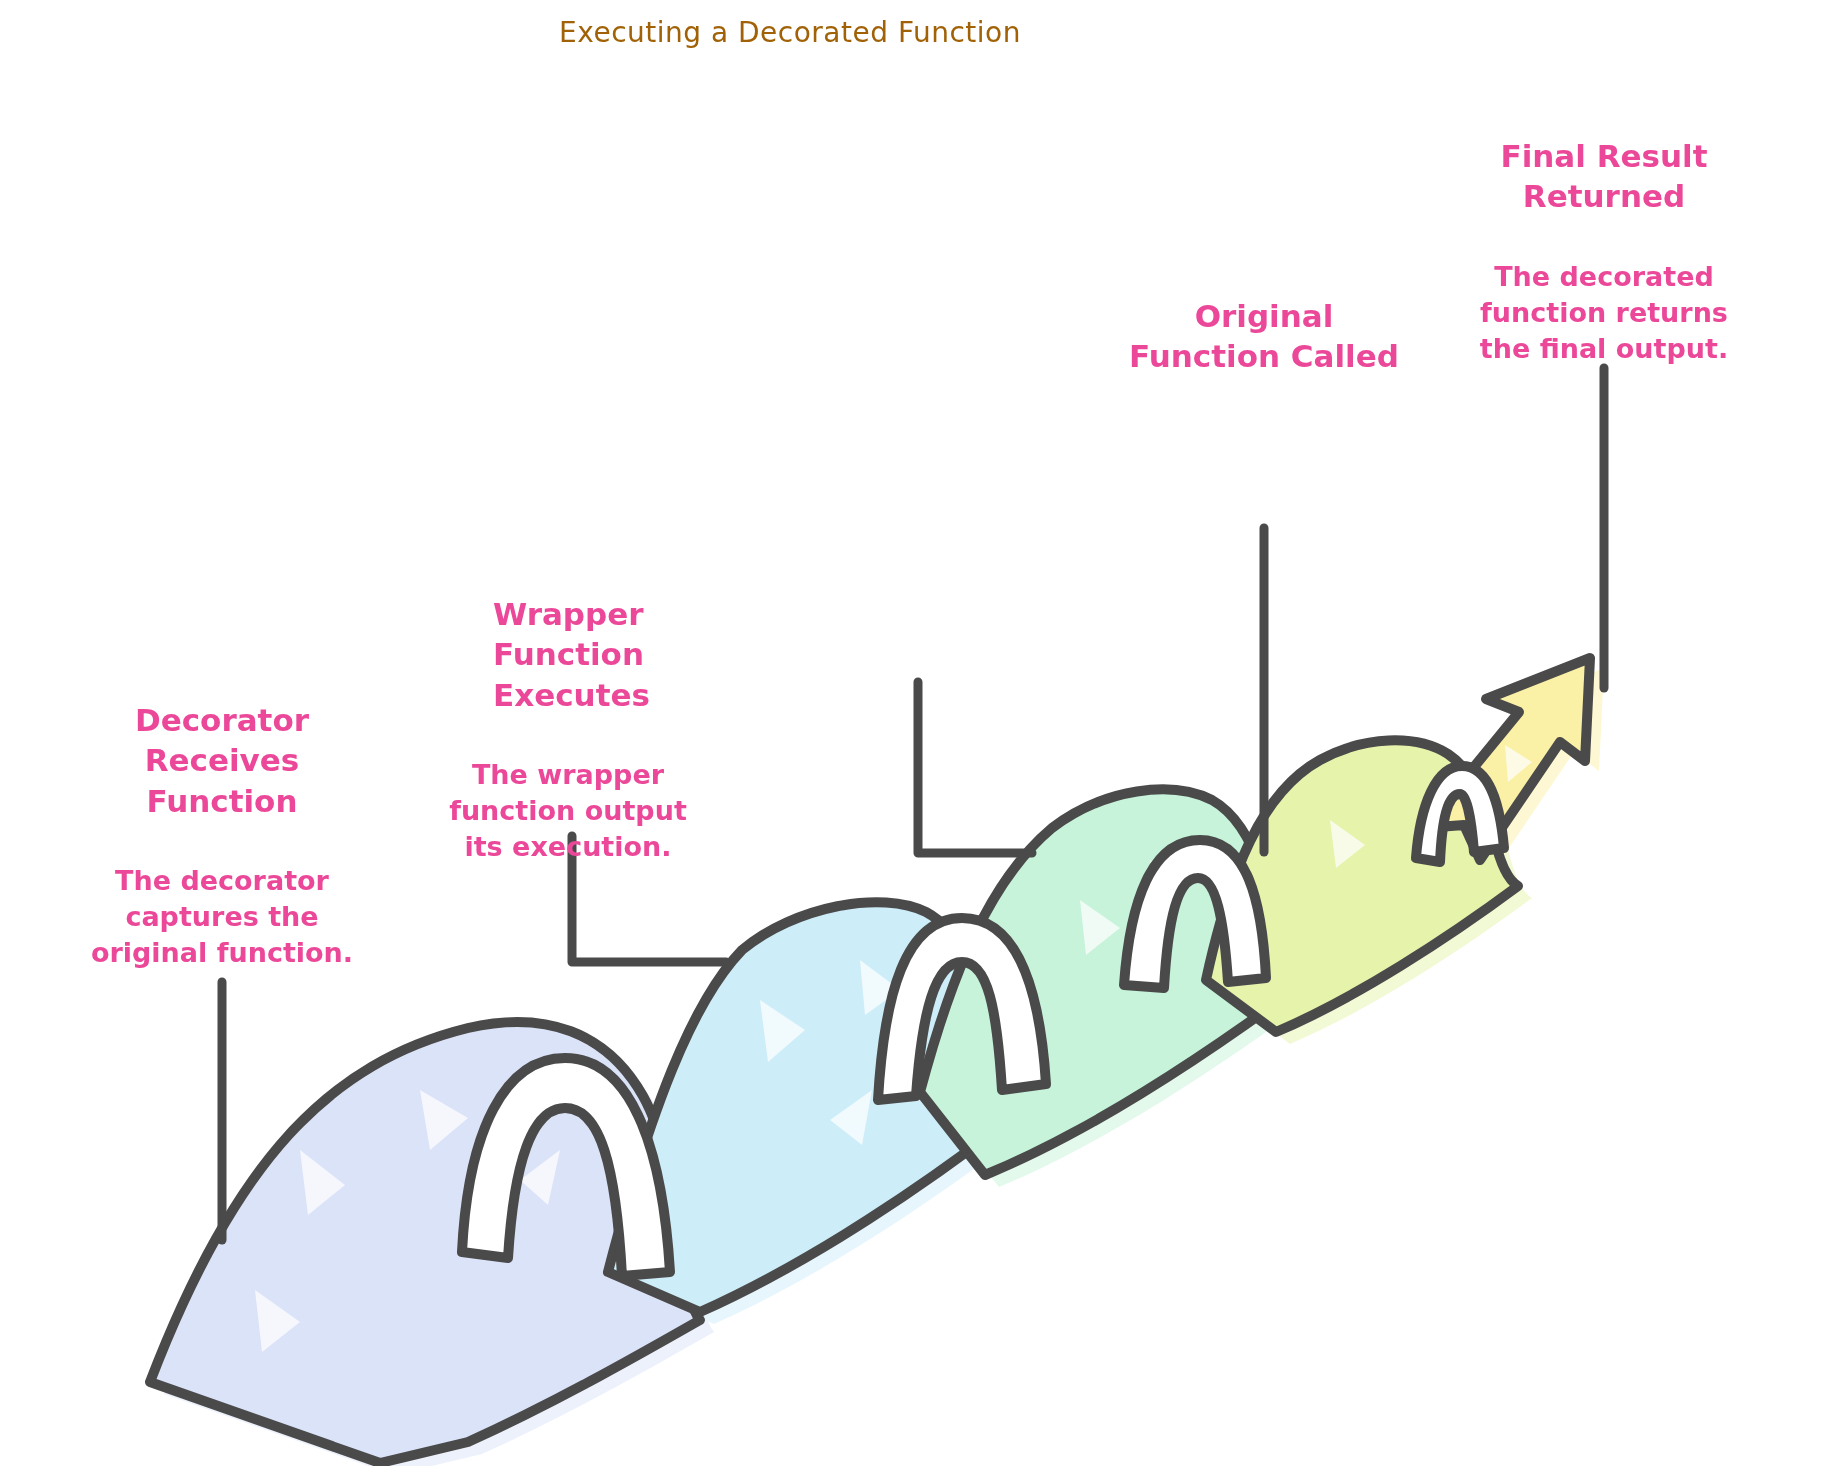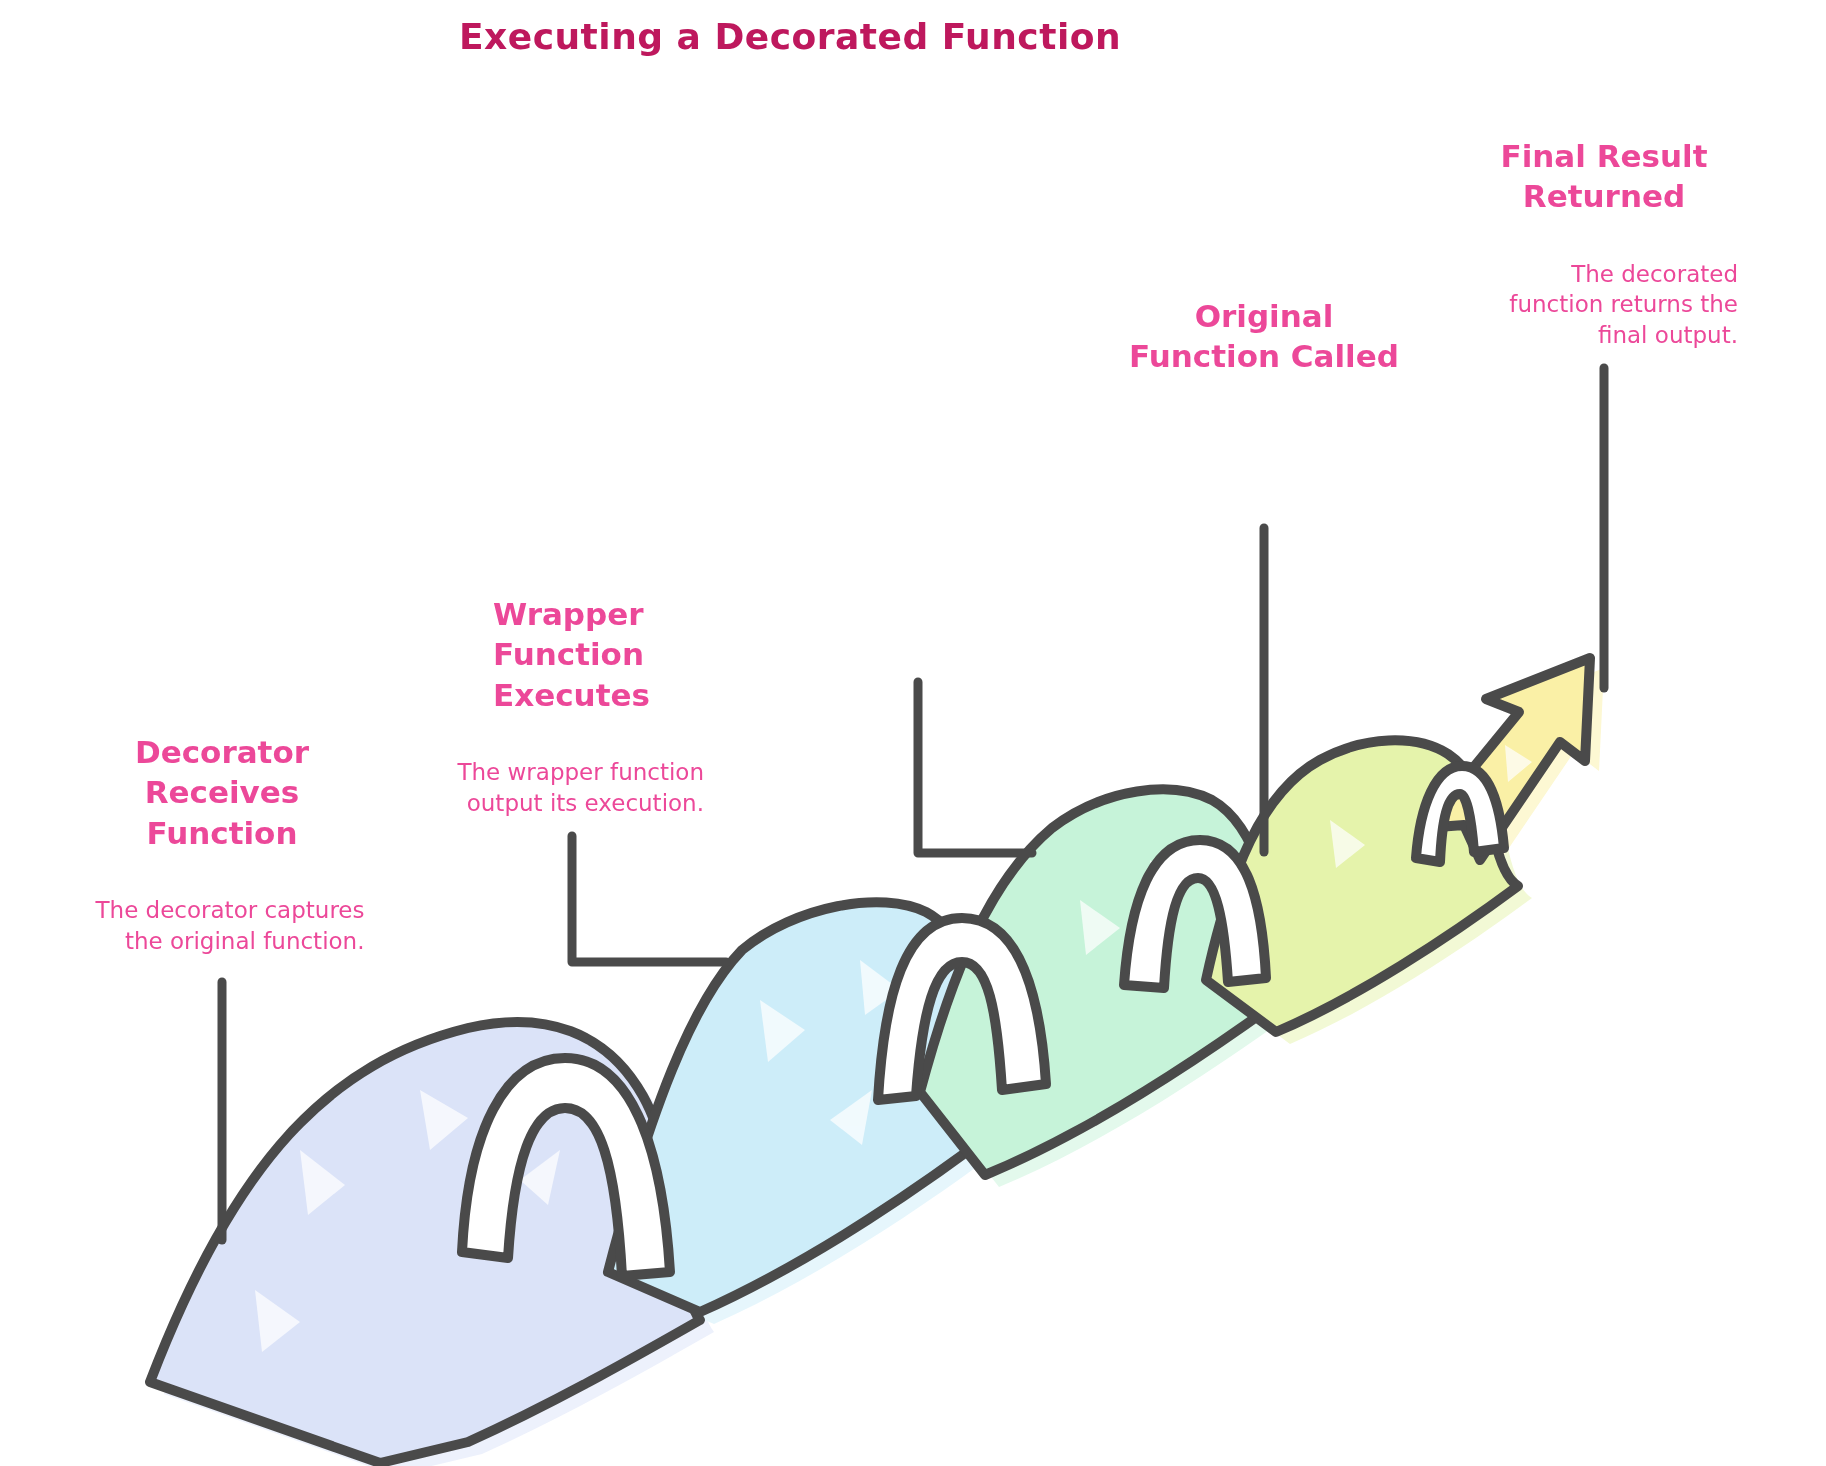--- a/index.html
+++ b/index.html
@@ -8,47 +8,46 @@
     width:1826px; height:1466px;
     overflow:hidden;
     background:#ffffff;
     font-family:"DejaVu Sans","Liberation Sans",sans-serif;
     color:#4a4a4a;
   }
   .title {
     position:absolute;
     left:790px; top:16px;
     transform:translateX(-50%);
-    font-size:36px;
-    font-weight:700;
+    font-size:28px;
+    font-weight:400;
     letter-spacing:0.5px;
     white-space:nowrap;
-    color:#be185d;
+    color:#a16207;
   }
   svg.ribbon-layer { position:absolute; left:0; top:0; }
   .stage {
     position:absolute;
     transform:translateX(-50%);
     text-align:center;
     color:#ec4899;
   }
   .stage .h {
     font-weight:bold;
     font-size:31px;
     line-height:1.3;
     margin:0 auto;
   }
   .stage .d {
-    font-size:23px;
-    font-weight:400;
+    font-size:27px;
+    font-weight:700;
     line-height:1.34;
     margin:42px auto 0;
-    text-align:right;
   }
-  .s1 { left:222px;  top:732px; }  .s1 .h { width:185px; } .s1 .d { width:285px; }
+  .s1 { left:222px;  top:700px; }  .s1 .h { width:185px; } .s1 .d { width:285px; }
   .s2 { left:568px;  top:574px;margin-top:20px; }  .s2 .h { width:150px; } .s2 .d { width:272px; }
   .s3 { left:912px;  top:462px; }  .s3 .h { width:320px; } .s3 .d { width:272px; margin-top:46px; }
   .s4 { left:1264px; top:296px; }  .s4 .h { width:300px; } .s4 .d { width:285px; }
   .s5 { left:1604px; top:136px; }  .s5 .h { width:240px; } .s5 .d { width:268px; }
 </style>
 </head>
 <body>
 
 <div class="canvas">
 

